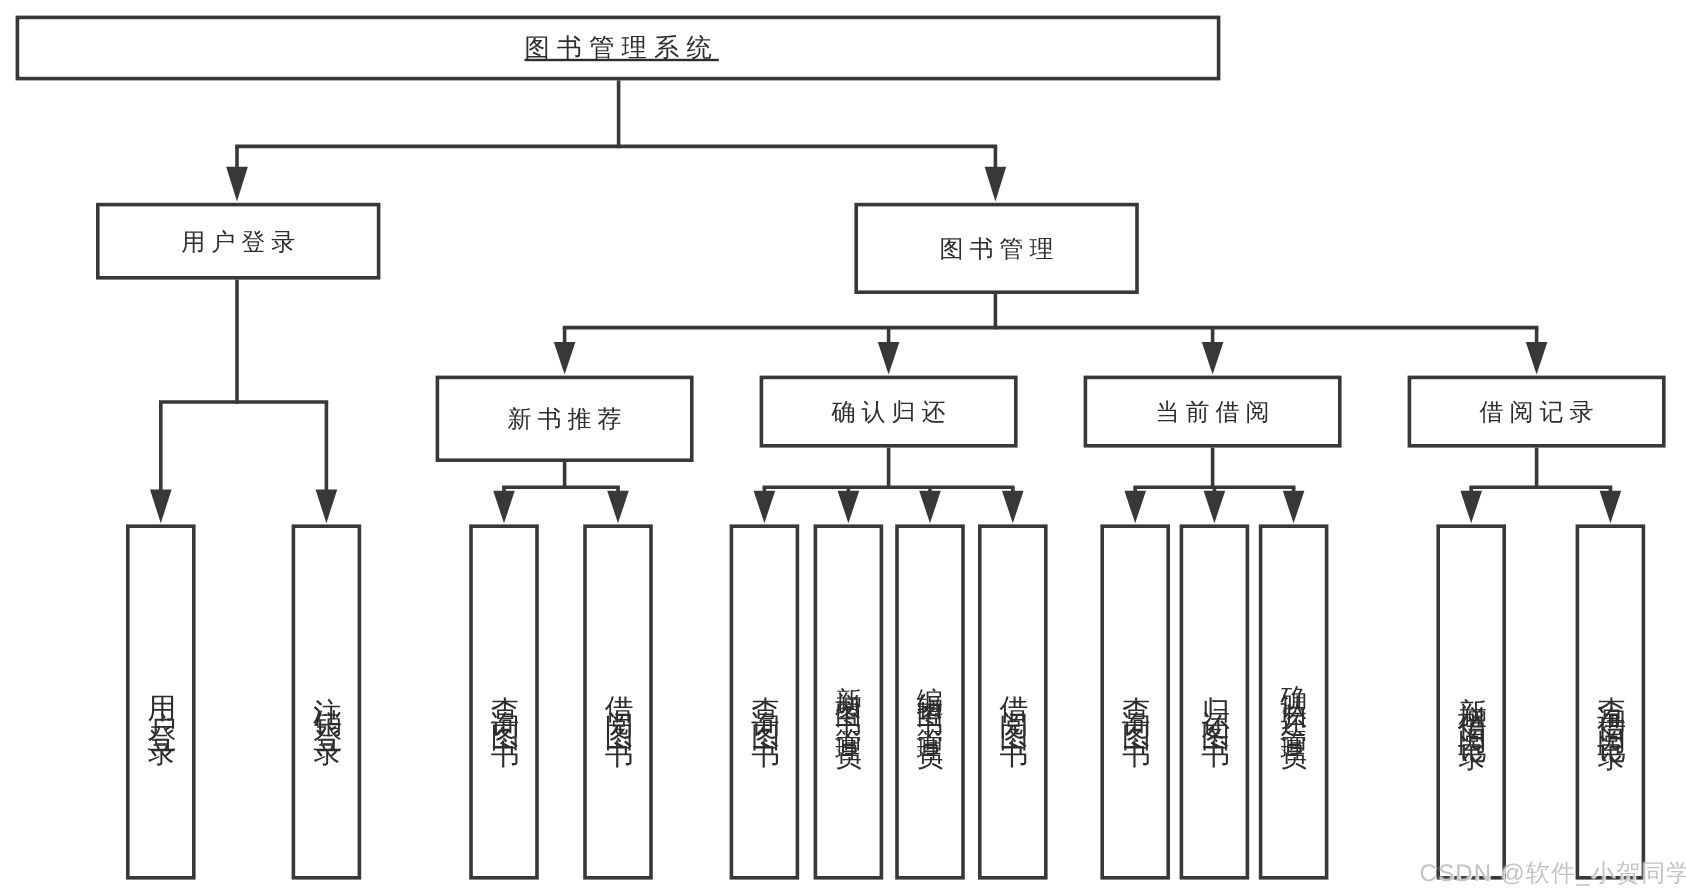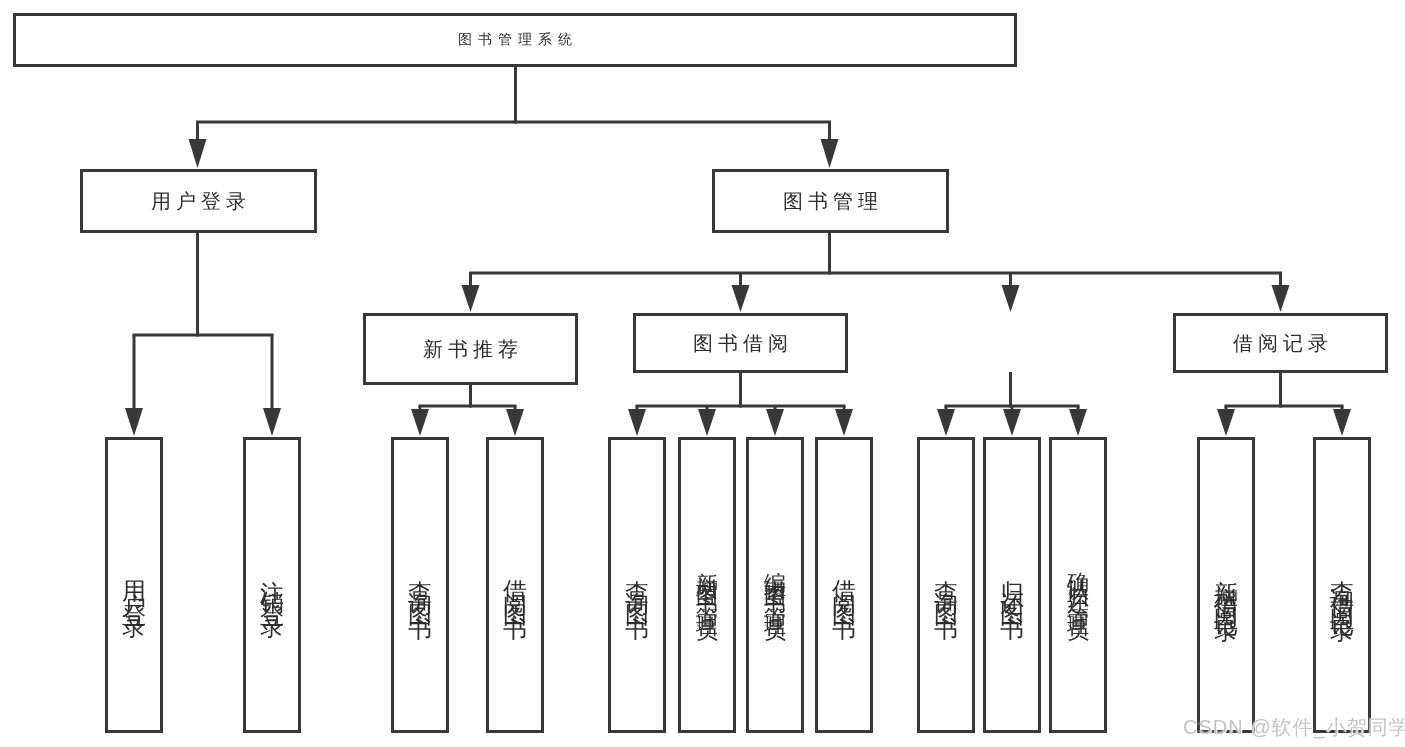--- a/index.html
+++ b/index.html
@@ -34,23 +34,24 @@
     text-align: center;
     z-index: 2;
   }
   .h-box {
     font-size: 20px;
     letter-spacing: 5px;
     text-indent: 5px;
     white-space: nowrap;
   }
   .root-box {
-    font-size: 14px;
+    font-size: 21px;
     letter-spacing: 6px;
     text-indent: 6px;
+    text-decoration: underline;
   }
   .v-box {
     writing-mode: vertical-rl;
     text-orientation: mixed;
     white-space: nowrap;
   }
   .v4 { font-size: 24px; letter-spacing: 12px; }
   .v6 { font-size: 24px; letter-spacing: 8px; }
   .v9 { font-size: 22px; letter-spacing: 7px; }
   .watermark {
@@ -137,24 +138,25 @@
         <polygon stroke="none" points="1217,409 1235,409 1226,436"></polygon>
         <line x1="1342" y1="406" x2="1342" y2="414"></line>
         <polygon stroke="none" points="1333,409 1351,409 1342,436"></polygon>
       </g>
     </g>
   </svg>
 
   <div class="box h-box root-box" style="left:13px; top:13px; width:1004px; height:54px;">图书管理系统</div>
 
   <div class="box h-box" style="left:80px; top:169px; width:237px; height:64px;">用户登录</div>
-  <div class="box h-box" style="left:712px; top:169px; width:237px; height:64px;">图书管理</div>
+  <div class="box h-box" style="left:712px; top:169px; width:237px; height:76px;">图书管理</div>
 
   <div class="box h-box" style="left:363px; top:313px; width:215px; height:72px;">新书推荐</div>
-  <div class="box h-box" style="left:633px; top:313px; width:215px; height:60px;">图书借阅</div>
+  <div class="box h-box" style="left:633px; top:313px; width:215px; height:60px;">确认归还</div>
+  <div class="box h-box" style="left:903px; top:313px; width:215px; height:60px;">当前借阅</div>
   <div class="box h-box" style="left:1173px; top:313px; width:215px; height:60px;">借阅记录</div>
 
   <div class="box v-box v4" style="left:105px; top:437px; width:58px; height:296px;">用户登录</div>
   <div class="box v-box v4" style="left:243px; top:437px; width:58px; height:296px;">注销登录</div>
 
   <div class="box v-box v4" style="left:391px; top:437px; width:58px; height:296px;">查询图书</div>
   <div class="box v-box v4" style="left:486px; top:437px; width:58px; height:296px;">借阅图书</div>
 
   <div class="box v-box v4" style="left:608px; top:437px; width:58px; height:296px;">查询图书</div>
   <div class="box v-box v9" style="left:678px; top:437px; width:58px; height:296px;">新增图书（管理员）</div>

